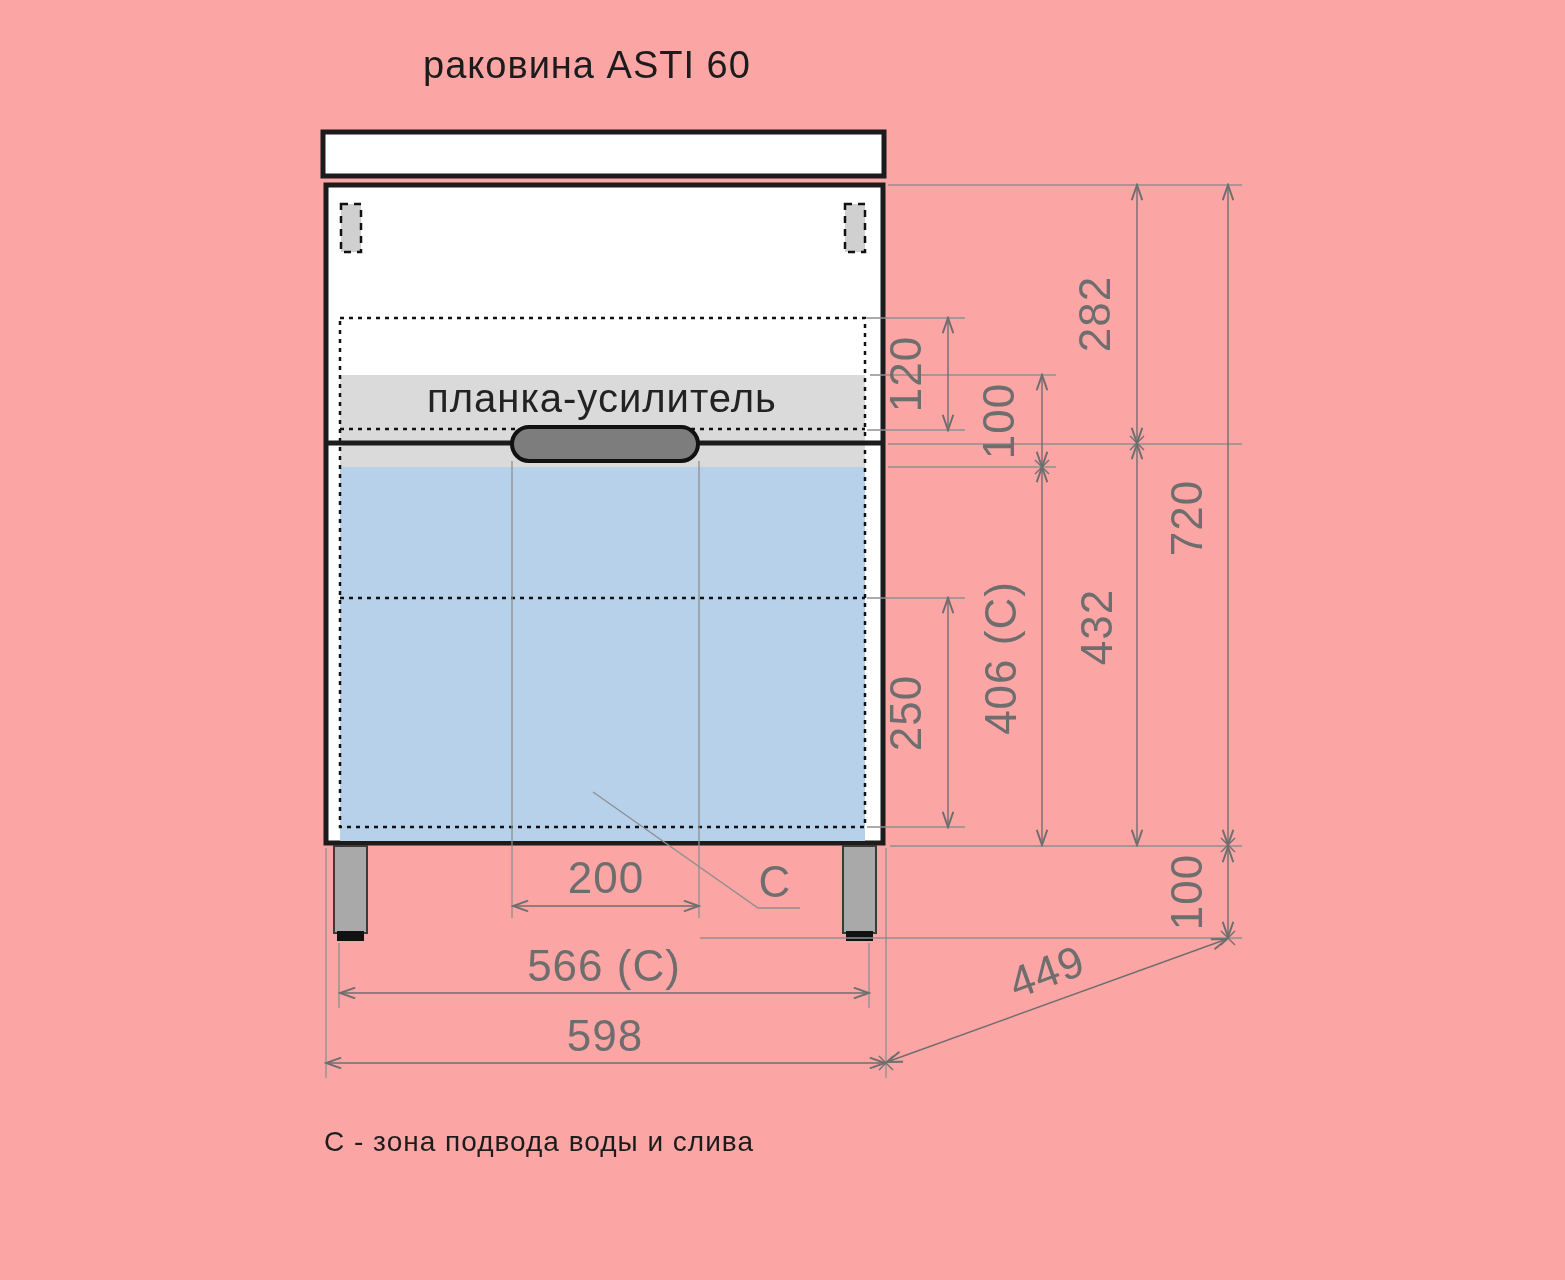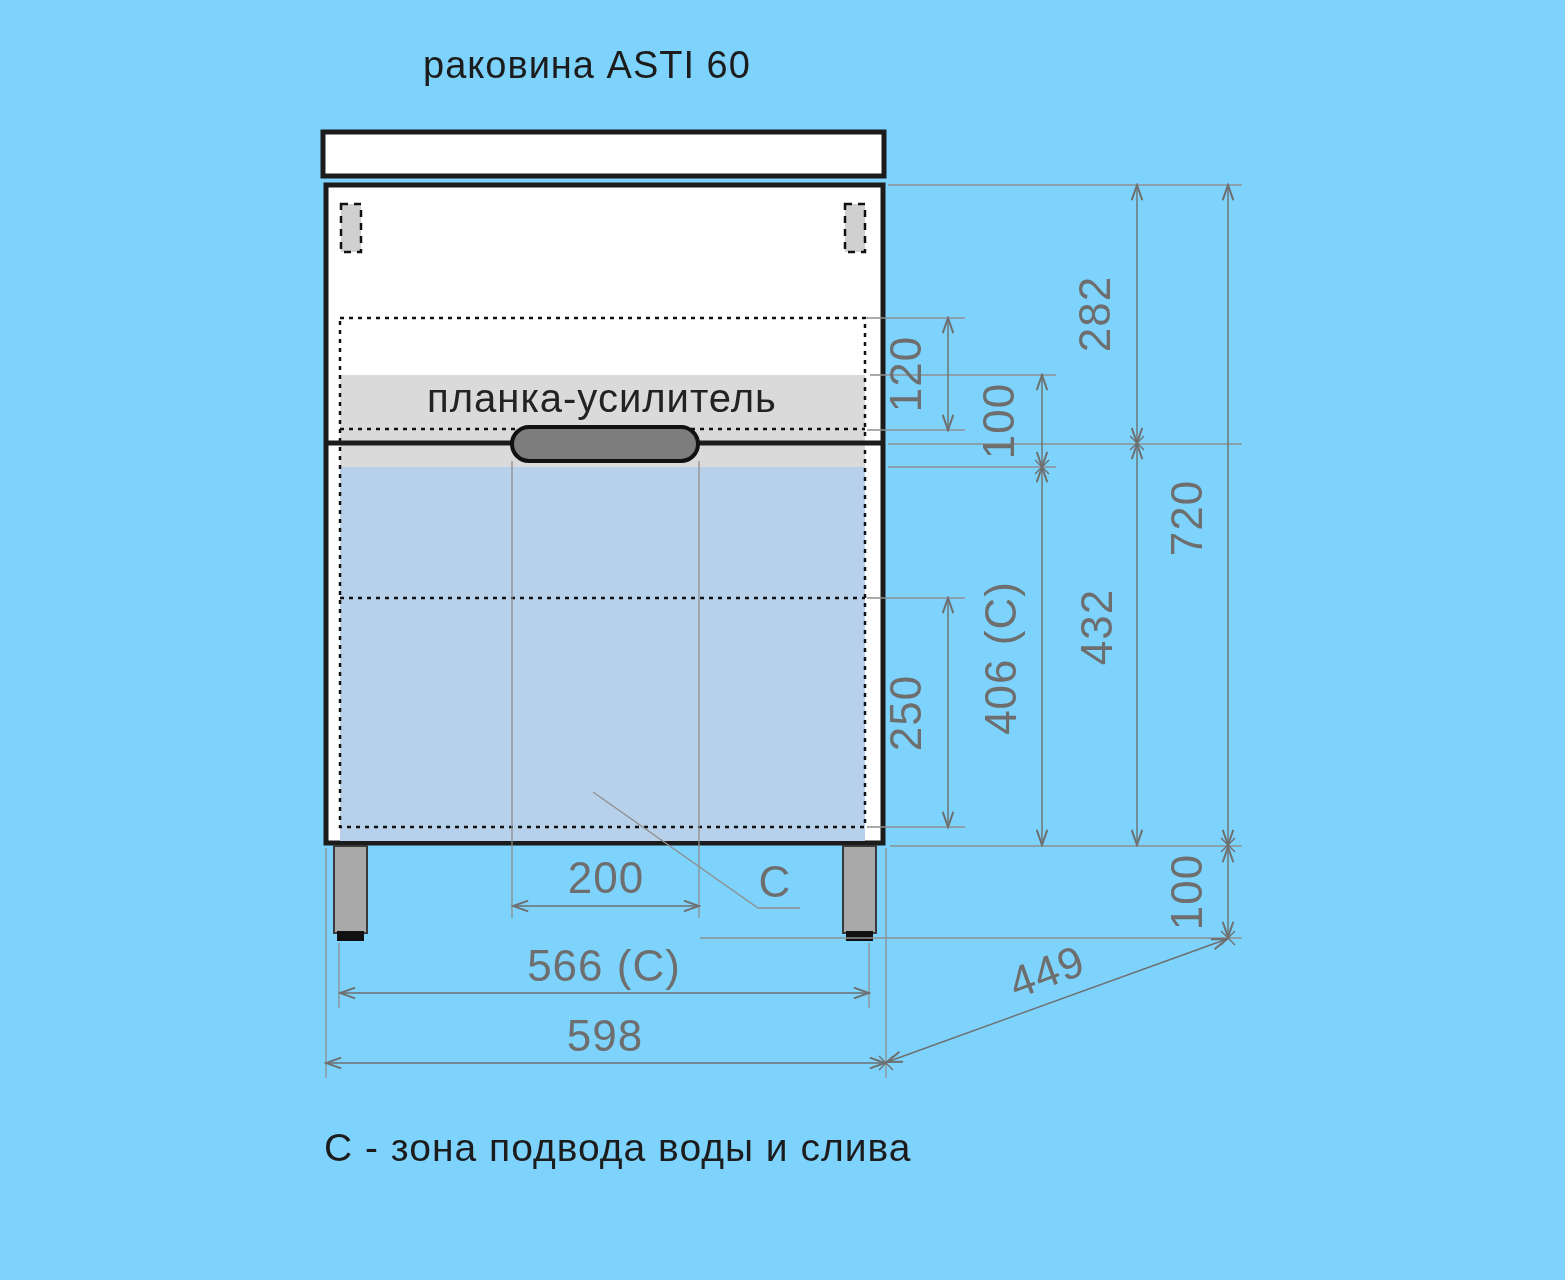--- a/index.html
+++ b/index.html
@@ -1,31 +1,31 @@
 <!DOCTYPE html>
 <html style="--ink: #1c1c1c; --dim: #6e6e6e; --zone-blue: #b7d1ea; --bar-gray: #dadada; --handle-gray: #7d7d7d; --leg-gray: #a9a9a9; --hinge-gray: #d0d0d0;"><head>
 <meta charset="utf-8">
 <style>
   html,body{margin:0;padding:0;background:#ffffff;}
   .page{
     position:relative;
     width:1565px;height:1280px;
-    background:#7dd3fc;
+    background:#fca5a5;
     font-family:"Liberation Sans", sans-serif;
     overflow:hidden;
   }
   .title{
     position:absolute;left:423px;top:44px;
     font-size:38px;letter-spacing:1px;
     color:var(--ink,#1f1f1f);
     white-space:nowrap;
   }
   .caption{
     position:absolute;left:324px;top:1126px;
-    font-size:39px;letter-spacing:1px;
+    font-size:28px;letter-spacing:1px;
     color:var(--ink,#1f1f1f);
     white-space:nowrap;
   }
   svg.drawing{position:absolute;left:0;top:0;}
   .ink-stroke{stroke:var(--ink,#1c1c1c);}
   .ext{stroke:#8f8f8f;stroke-width:1.3;}
   .dim-line{stroke:var(--dim,#6e6e6e);stroke-width:1.4;fill:none;}
   .tick{stroke:var(--dim,#6e6e6e);stroke-width:1.4;}
   .dim-text{
     fill:var(--dim,#6e6e6e);

